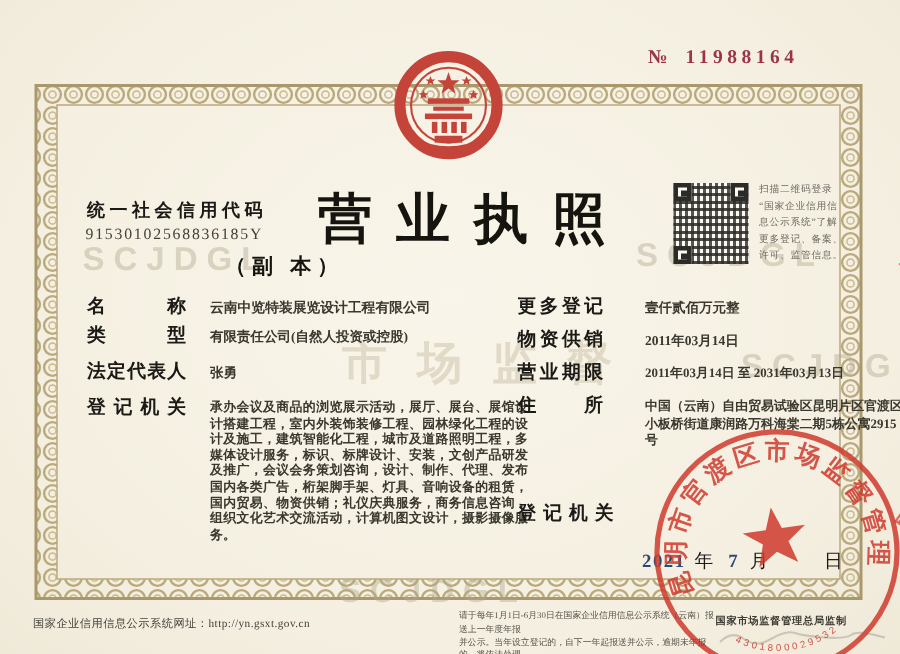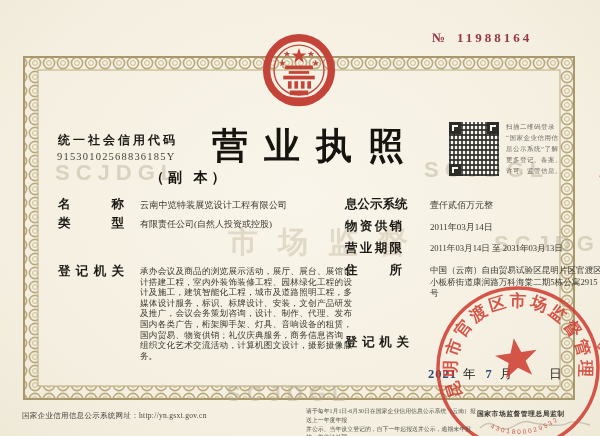--- a/index.html
+++ b/index.html
@@ -28,21 +28,21 @@
         repeating-linear-gradient(90deg, rgba(43,43,40,.8) 0 2px, transparent 2px 4px);}
   .finder{position:absolute; width:12px; height:12px; border:3px solid #2b2b28; background:#fbf8f0; box-sizing:border-box;}
   .finder::after{content:""; position:absolute; left:2px; top:2px; width:4px; height:4px; background:#2b2b28;}
   .f1{left:0; top:0;} .f2{right:0; top:0;} .f3{left:0; bottom:0;}
   .qr-note{top:121px; left:506px; width:64px; font-size:6.5px; line-height:11px; color:#6d6a62; letter-spacing:.5px;}
   
   .row{white-space:nowrap;}
   .flabel{display:inline-block; text-align:justify; text-align-last:justify; font-weight:bold;
           font-size:12.5px; color:#1b1a16; vertical-align:top;}
   .lab-l{width:66px;} .lab-r{width:57px;}
-  .fvalue{display:inline-block; vertical-align:top; font-size:9px; color:#3a382f; padding-top:3px;}
+  .fvalue{display:inline-block; vertical-align:top; font-size:9px; color:#3a382f; padding-top:3px;font-weight:bold;}
   .val-l{margin-left:12px; width:212px; white-space:normal;}
   .val-r{margin-left:24px;  width:172px; white-space:normal;}
   .scope{line-height:10.6px; text-align:justify;}
   .addr{line-height:11.6px; font-size:8.6px;}
   
   .registrar{top:334px; left:345px;}
   .issue-date{top:366px; left:428px; font-size:12.5px; color:#1c1b17; letter-spacing:1px;}
   .issue-date .yr,.issue-date .mo{color:#2c4a74; font-weight:bold;margin-top:36px;}
   .issue-date .u1{margin:0 9px 0 6px;} .issue-date .u2{margin:0 14px 0 7px;} .issue-date .u3{margin-left:22px;}
   
@@ -125,27 +125,31 @@
   </div>
 
   <div class="abs row" style="top:196px;left:58px;">
     <span class="flabel lab-l">名称</span>
     <span class="fvalue val-l" style="font-size:9.2px;">云南中览特装展览设计工程有限公司</span>
   </div>
   <div class="abs row" style="top:215px;left:58px;">
     <span class="flabel lab-l">类型</span>
     <span class="fvalue val-l">有限责任公司(自然人投资或控股)</span>
   </div>
+  <div class="abs row" style="top:239px;left:58px;">
+    <span class="flabel lab-l">法定代表人</span>
+    <span class="fvalue val-l">张勇</span>
+  </div>
   <div class="abs row" style="top:263px;left:58px;">
     <span class="flabel lab-l">登记机关</span>
     <span class="fvalue val-l scope" style="font-size:8.6px;">承办会议及商品的浏览展示活动，展厅、展台、展馆设计搭建工程，室内外装饰装修工程、园林绿化工程的设计及施工，建筑智能化工程，城市及道路照明工程，多媒体设计服务，标识、标牌设计、安装，文创产品研发及推广，会议会务策划咨询，设计、制作、代理、发布国内各类广告，桁架脚手架、灯具、音响设备的租赁，国内贸易、物资供销；礼仪庆典服务，商务信息咨询，组织文化艺术交流活动，计算机图文设计，摄影摄像服务。</span>
   </div>
 
   <div class="abs row" style="top:196px;left:345px;">
-    <span class="flabel lab-r">息公示系统</span>
+    <span class="flabel lab-r">更多登记</span>
     <span class="fvalue val-r">壹仟贰佰万元整</span>
   </div>
   <div class="abs row" style="top:218px;left:345px;">
     <span class="flabel lab-r">物资供销</span>
     <span class="fvalue val-r">2011年03月14日</span>
   </div>
   <div class="abs row" style="top:240px;left:345px;">
     <span class="flabel lab-r">营业期限</span>
     <span class="fvalue val-r" style="font-size:8.6px;">2011年03月14日 至 2031年03月13日</span>
   </div>

